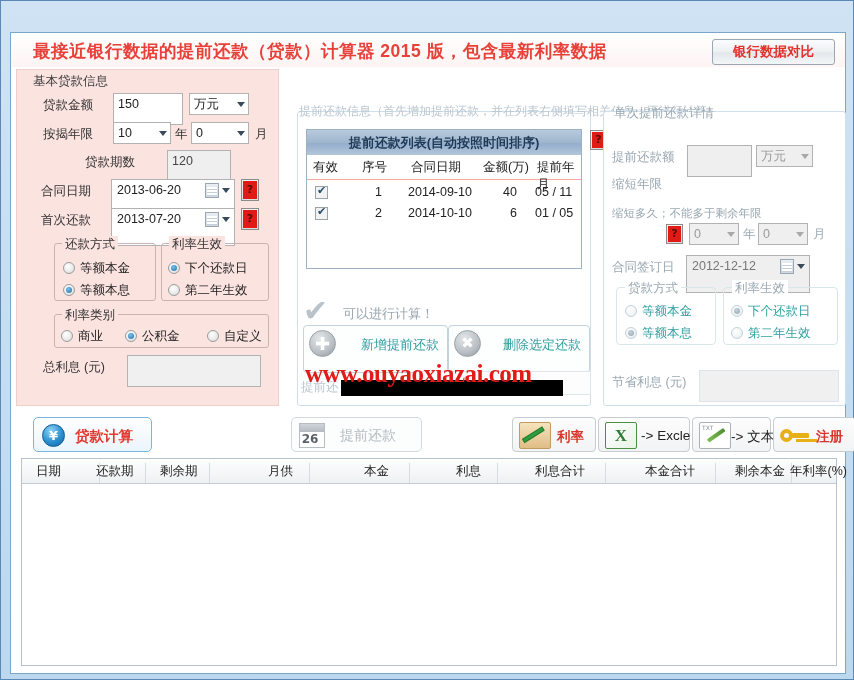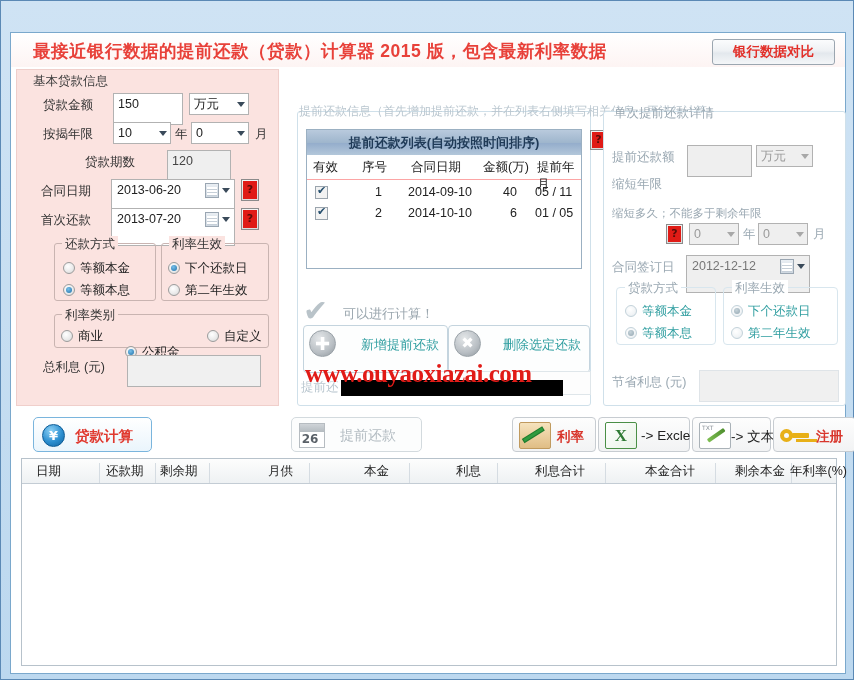--- a/index.html
+++ b/index.html
@@ -385,21 +385,21 @@
     <div class="gbox" style="left:150px;top:210px;width:108px;height:58px;">
       <div class="gbox-label">利率生效</div>
     </div>
     <div class="radio on" style="left:157px;top:227px;"><i class="dot"></i><span class="rl">下个还款日</span></div>
     <div class="radio" style="left:157px;top:249px;"><i class="dot"></i><span class="rl">第二年生效</span></div>
 
     <div class="gbox" style="left:43px;top:281px;width:215px;height:34px;">
       <div class="gbox-label">利率类别</div>
     </div>
     <div class="radio" style="left:50px;top:295px;"><i class="dot"></i><span class="rl">商业</span></div>
-    <div class="radio on" style="left:114px;top:311px;"><i class="dot"></i><span class="rl">公积金</span></div>
+    <div class="radio on" style="left:114px;top:295px;"><i class="dot"></i><span class="rl">公积金</span></div>
     <div class="radio" style="left:196px;top:295px;"><i class="dot"></i><span class="rl">自定义</span></div>
 
     <div class="fieldlabel" style="left:32px;top:326px;">总利息 (元)</div>
     <div class="txtbox readonly" style="left:116px;top:322px;width:134px;background:#f0f0f0;"></div>
 
     <div id="mid-panel"></div>
     <div id="mid-note">提前还款信息（首先增加提前还款，并在列表右侧填写相关信息，再进行计算）</div>
 
     <div id="list-wrap">
       <div id="list-head">提前还款列表(自动按照时间排序)</div>
@@ -509,21 +509,21 @@
     <div class="tbtn" id="btn-reg">
       <div class="ticon" id="ic-key"></div>
       <div class="lbl">注册</div>
     </div>
 
     <div id="grid">
       <div id="grid-head">
         <div class="gh" style="left:0;width:78px;">
             <span style="left:14px;">日期</span>
           </div>
-        <div class="gh" style="left:78px;width:56px;">
+        <div class="gh" style="left:68px;width:56px;">
             <span style="left:6px;">还款期</span>
           </div>
         <div class="gh" style="left:134px;width:54px;">
             <span style="left:4px;">剩余期</span>
           </div>
         <div class="gh" style="left:188px;width:100px;">
             <span style="right:16px;">月供</span>
           </div>
         <div class="gh" style="left:288px;width:100px;">
             <span style="right:20px;">本金</span>

